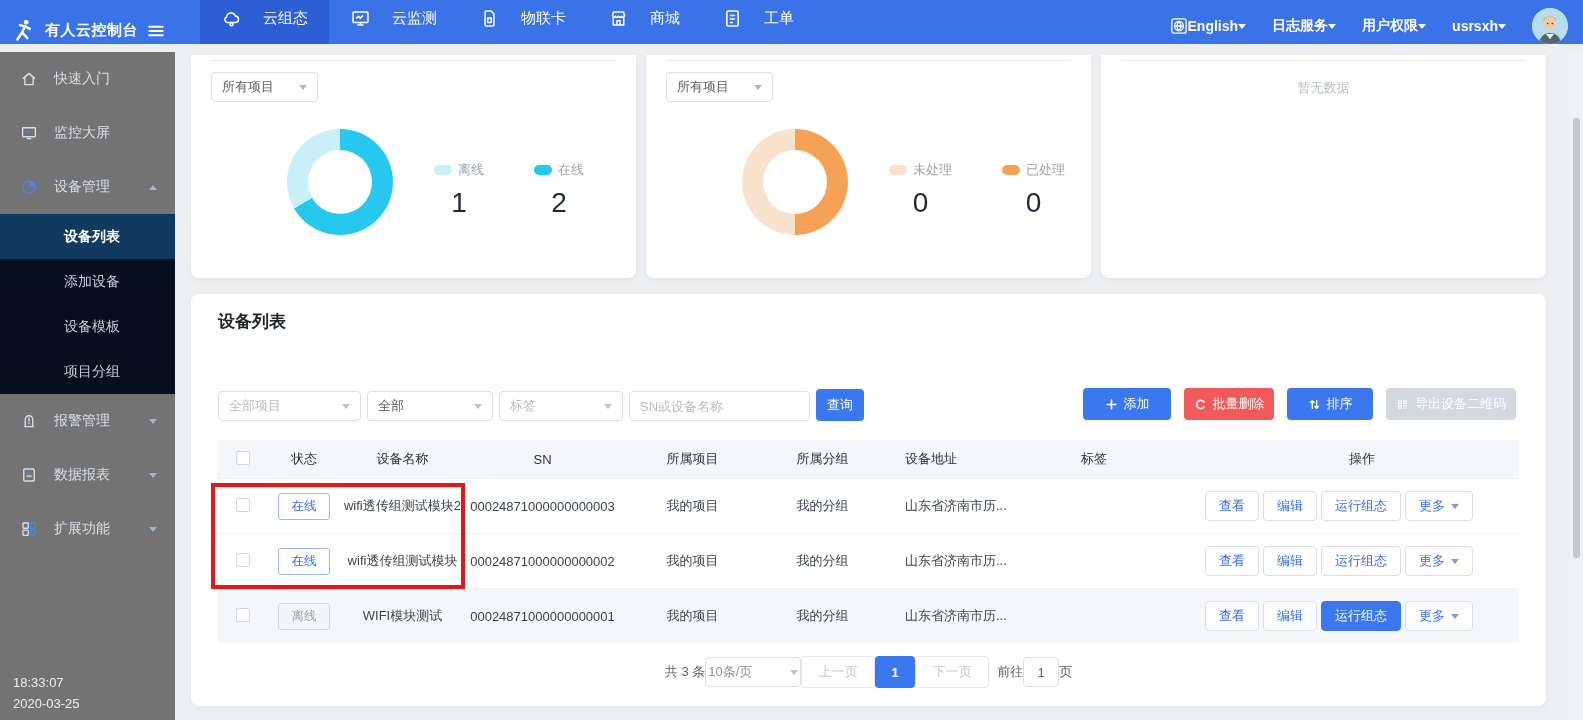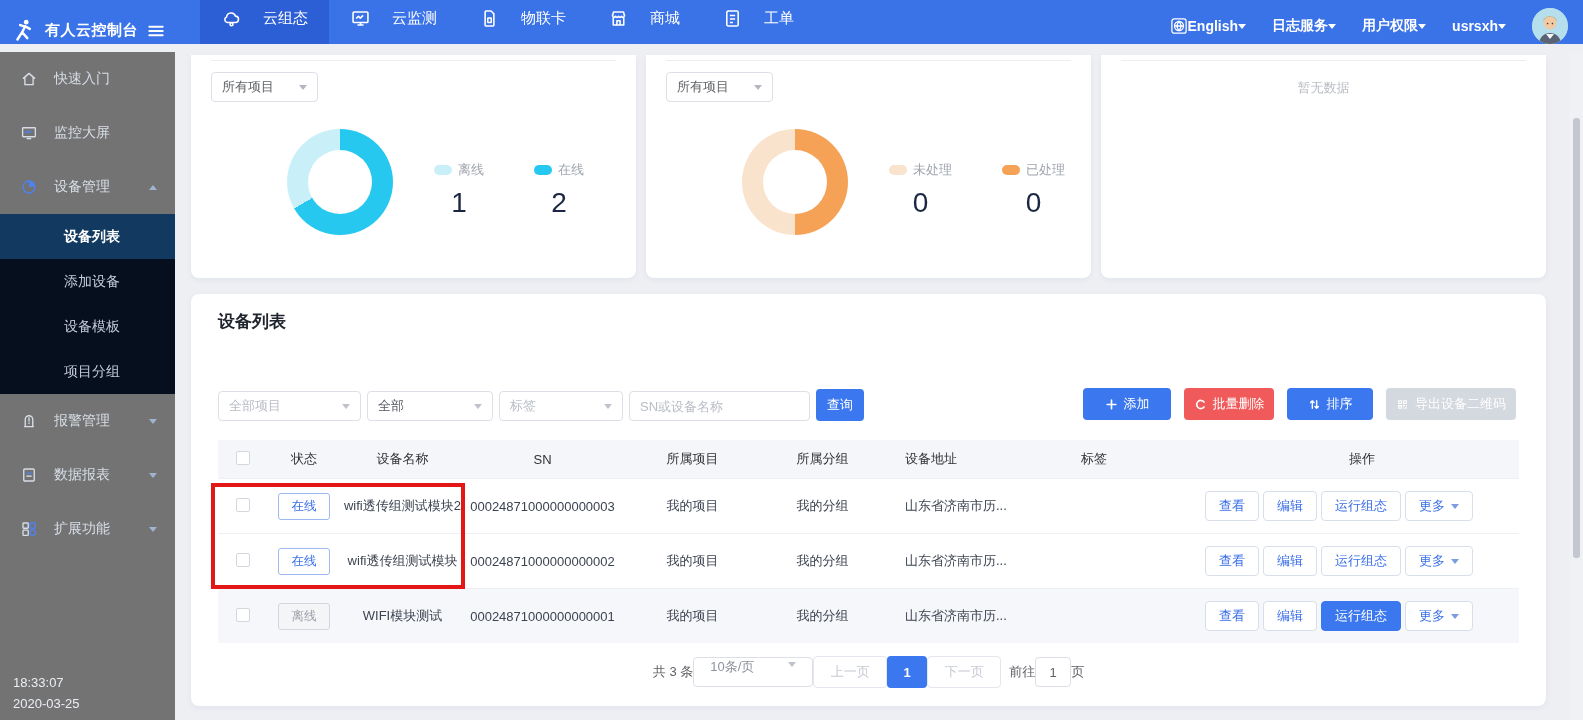--- a/index.html
+++ b/index.html
@@ -81,22 +81,22 @@
   .badge.online{color:#3a6fe8;border:1px solid #9db9f3;background:#fff}
   .badge.offline{color:#9b9fa8;border:1px solid #d3d6dc;background:#f4f5f7}
   .row-actions{display:flex;gap:4px;justify-content:flex-start;align-items:center}
   .abtn{height:30px;padding:0 13px;border:1px solid #d8deea;border-radius:4px;background:#fff;color:#3a6fe8;
     font-size:13px;font-family:inherit;cursor:pointer;display:flex;align-items:center;gap:6px}
   .abtn.solid{background:#3b77ee;color:#fff;border-color:#3b77ee}
   .abtn .caret-dn{color:#7d9bdf}
 
   .pager{position:absolute;left:0;right:0;top:362px;display:flex;justify-content:center;align-items:center;
     font-size:13px;color:#606266}
-  .pg-select{width:120px;height:30px;border:1px solid #dcdfe6;border-radius:4px;display:flex;align-items:flex-start;
-    justify-content:space-between;padding:0 16px;color:#8d929b;background:#fff;cursor:pointer}
+  .pg-select{width:96px;height:30px;border:1px solid #dcdfe6;border-radius:4px;display:flex;align-items:center;
+    justify-content:space-between;padding:0 2px;color:#8d929b;background:#fff;cursor:pointer}
   .pg-btn{width:74px;height:32px;border:1px solid #e3e6ec;border-radius:4px;background:#fff;color:#c6cad2;
     font-size:13px;font-family:inherit;cursor:default}
   .pg-cur{width:40px;height:32px;border:none;border-radius:4px;background:#3b77ee;color:#fff;font-weight:bold;
     font-size:13px;font-family:inherit;cursor:pointer}
   .pg-goto{width:36px;height:30px;border:1px solid #dcdfe6;border-radius:4px;text-align:center;font-size:13px;
     font-family:inherit;color:#606266;outline:none}
 
   
   .red-box{position:absolute;left:211px;top:483px;width:254px;height:106px;border:4px solid #e41717;z-index:50;pointer-events:none}
   .sb-track{position:absolute;right:0;top:52px;width:14px;height:668px;background:#f0f1f4;z-index:45}

